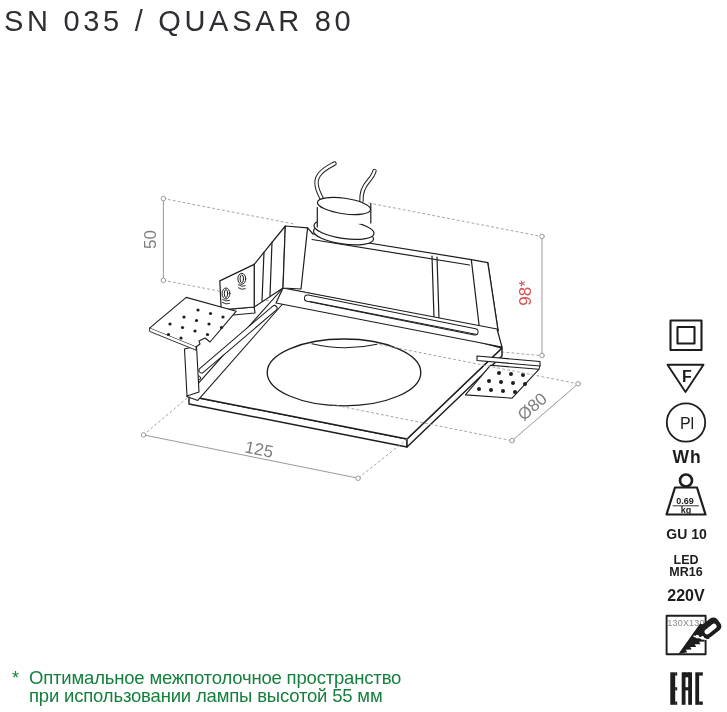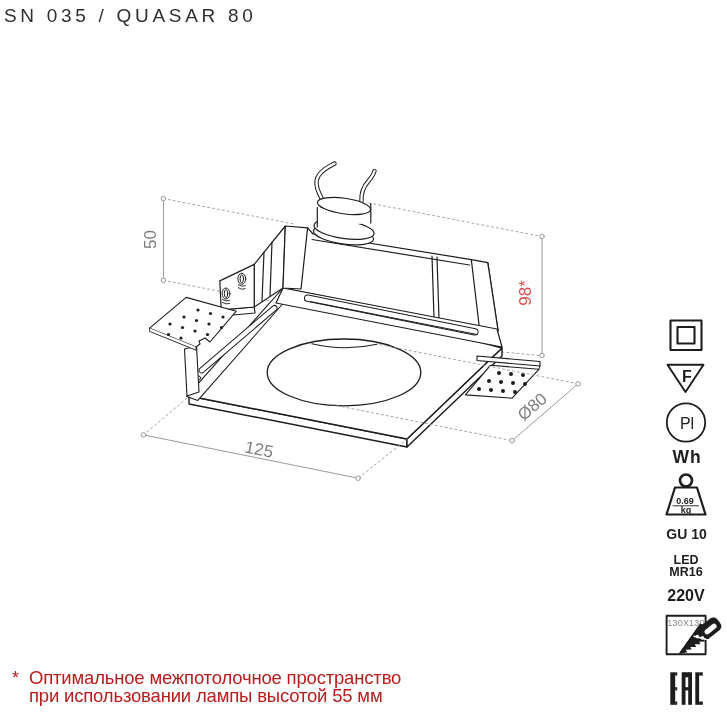--- a/index.html
+++ b/index.html
@@ -1,18 +1,18 @@
 <!DOCTYPE html>
 <html><head>
 <meta charset="utf-8">
 <style>
 html,body{margin:0;padding:0;background:#fff;}
 body{width:727px;height:712px;position:relative;font-family:"Liberation Sans",sans-serif;overflow:hidden;}
-#title{position:absolute;left:4px;top:5px;font-size:19px;letter-spacing:3.7px;color:#2e2e33;font-weight:400;white-space:nowrap;}
-#note{position:absolute;left:12px;top:669px;font-size:18.5px;letter-spacing:-0.18px;line-height:18.2px;color:#b91c1c;}
+#title{position:absolute;left:4px;top:5px;font-size:29px;letter-spacing:3.7px;color:#2e2e33;font-weight:400;white-space:nowrap;}
+#note{position:absolute;left:12px;top:669px;font-size:18.5px;letter-spacing:-0.18px;line-height:18.2px;color:#15803d;}
 #note .star{display:inline-block;width:17px;font-size:18px;letter-spacing:0;}
 svg{position:absolute;left:0;top:0;}
 </style>
 </head>
 <body>
 <div id="title">SN 035 / QUASAR 80</div>
 
 <svg width="727" height="712" viewBox="0 0 727 712" fill="none" stroke-linejoin="round" stroke-linecap="round">
 
 <g stroke="#9a9a9a" stroke-width="0.9" stroke-dasharray="2 3">

